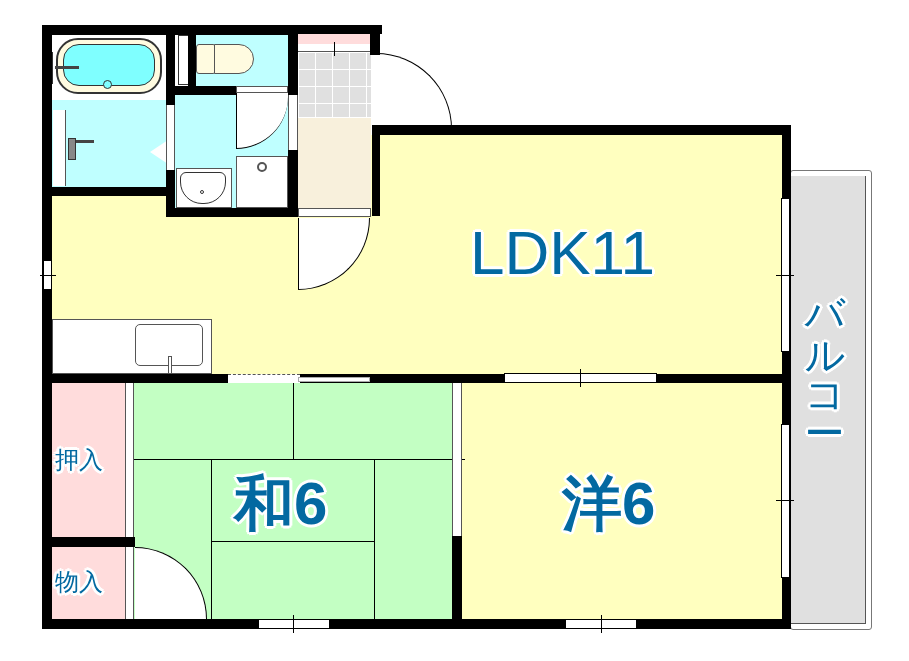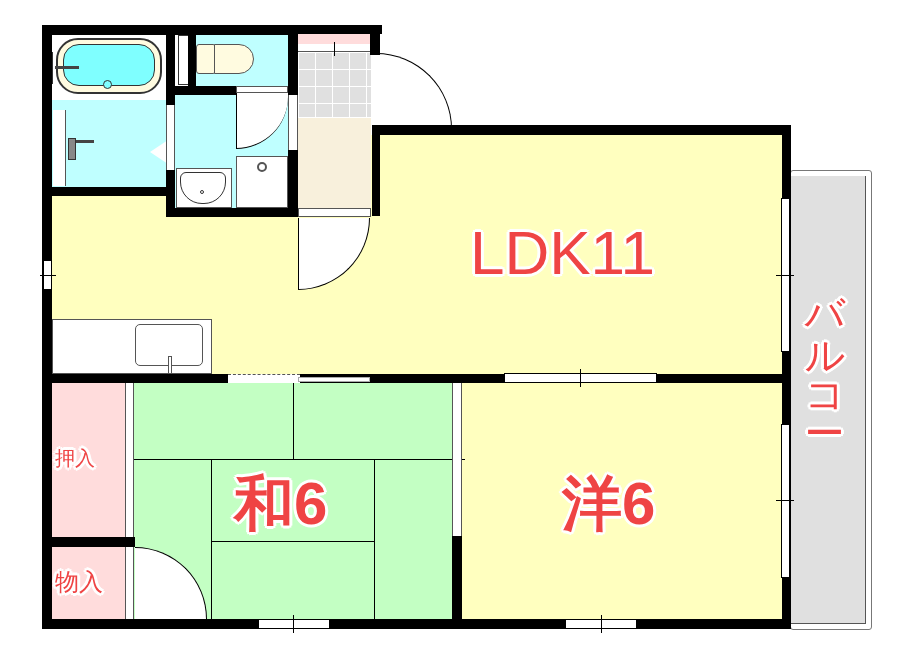--- a/index.html
+++ b/index.html
@@ -1,20 +1,20 @@
 <!DOCTYPE html>
 <html><head>
 <meta charset="utf-8">
 <style>
   html, body { margin:0; padding:0; background:#ffffff; }
   body { width:909px; height:661px; position:relative; overflow:hidden; font-family:"DejaVu Sans", sans-serif; }
   .abs { position:absolute; box-sizing:border-box; }
   .wall { position:absolute; background:#000; }
   .label {
-    position:absolute; color:#ef4444; font-family:"Liberation Sans","DejaVu Sans",sans-serif;
+    position:absolute; color:#0369a1; font-family:"Liberation Sans","DejaVu Sans",sans-serif;
     text-shadow: 0 0 3px #fff, 0 0 3px #fff, 2px 0 0 #fff, -2px 0 0 #fff, 0 2px 0 #fff, 0 -2px 0 #fff,
                  2px 2px 0 #fff, -2px -2px 0 #fff, 2px -2px 0 #fff, -2px 2px 0 #fff,
                  3px 0 0 #fff, -3px 0 0 #fff, 0 3px 0 #fff, 0 -3px 0 #fff;
     white-space:nowrap; line-height:1;
   }
   .win { position:absolute; background:#fff; border:1px solid #000; box-sizing:border-box; }
   .tick { position:absolute; background:#000; }
 </style>
 </head>
 <body>
@@ -131,21 +131,21 @@
 <div class="tick" style="left:293px;top:615px;width:1px;height:18px;"></div>
 
 <div class="win" style="left:43px;top:260px;width:9px;height:30px;"></div>
 <div class="tick" style="left:40px;top:275px;width:16px;height:1px;"></div>
 
 <div class="tick" style="left:334px;top:42px;width:1px;height:14px;"></div>
 
 <div class="label" style="left:470px;top:222px;font-size:62px;">LDK11</div>
 <div class="label" style="left:234px;top:474px;font-size:60px;font-weight:bold;">和6</div>
 <div class="label" style="left:562px;top:474px;font-size:60px;font-weight:bold;">洋6</div>
-<div class="label" style="left:55px;top:448px;font-size:20px;">押入</div>
+<div class="label" style="left:55px;top:448px;font-size:24px;">押入</div>
 <div class="label" style="left:55px;top:570px;font-size:24px;">物入</div>
 
 <div class="abs" style="left:800px;top:292px;width:50px;display:flex;flex-direction:column;align-items:center;">
   <div class="label" style="position:static;font-size:40px;line-height:42px;">バ</div>
   <div class="label" style="position:static;font-size:40px;line-height:42px;">ル</div>
   <div class="label" style="position:static;font-size:40px;line-height:36px;">コ</div>
 
   <div class="label" style="position:static;font-size:40px;line-height:42px;writing-mode:vertical-rl;">ー</div>
 </div>
 

